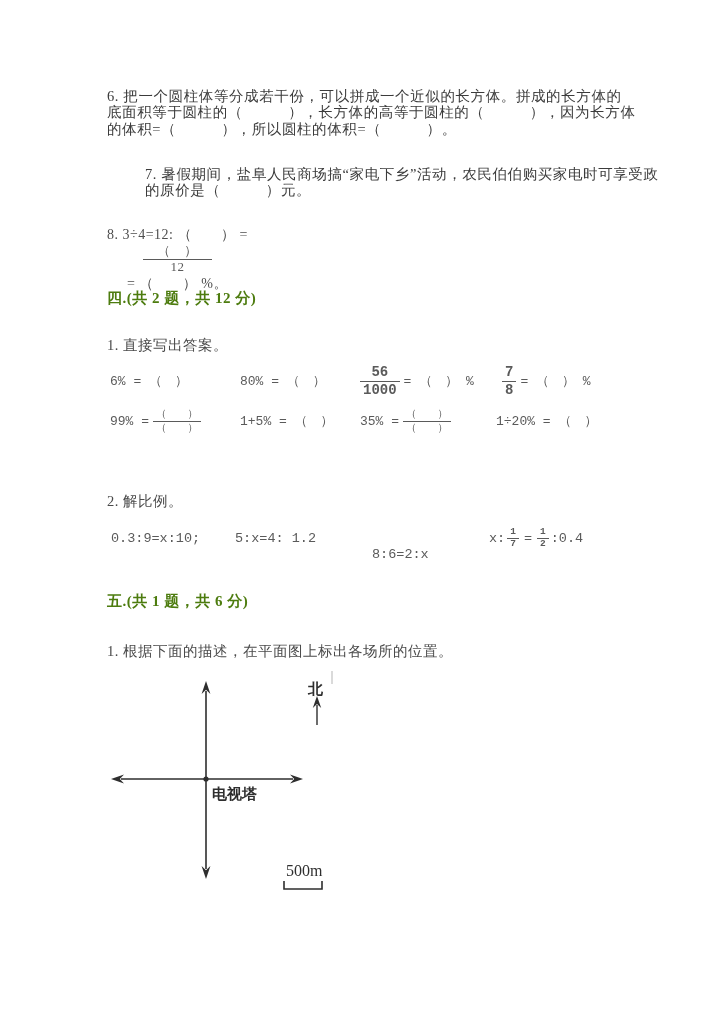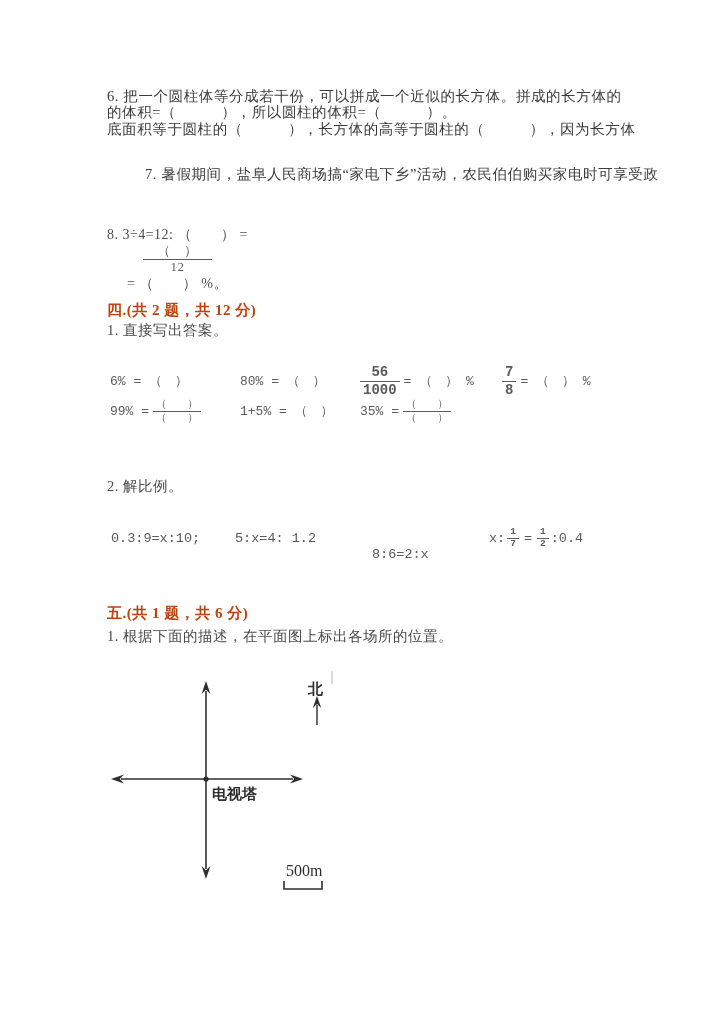--- a/index.html
+++ b/index.html
@@ -5,22 +5,22 @@
   html,body { margin:0; padding:0; }
   body {
     width:720px; height:1018px; position:relative; overflow:hidden;
     background:#ffffff;
     font-family:"Liberation Serif","DejaVu Serif",serif;
     color:#3b3b3b;
   }
   .abs { position:absolute; }
   .cn { font-size:14.5px; line-height:16.3px; letter-spacing:0.6px; }
   .cn-line { display:block; white-space:nowrap; }
-  .sec-header { font-weight:bold; font-size:15px; color:#c2410c; letter-spacing:0.5px;margin-top:12px; }
-  .item-label { font-size:14.5px; color:#4a4a4a; letter-spacing:0.5px; }
+  .sec-header { font-weight:bold; font-size:15px; color:#4d7c0f; letter-spacing:0.5px; }
+  .item-label { font-size:14.5px; color:#4a4a4a; letter-spacing:0.5px;margin-top:15px; }
 
   .math { font-family:"Liberation Mono","DejaVu Sans Mono",monospace; color:#5a5a5a; }
   .mrow { left:0; width:720px; }
   .mcell { position:absolute; top:0; height:100%; display:flex; align-items:center; white-space:nowrap; }
   .m13 { font-size:13px; }
   .m14 { font-size:13.5px; }
 
   
   .fr { display:inline-block; vertical-align:middle; text-align:center; line-height:1.15; margin:0 4px; }
   .fr .n { display:block; border-bottom:1.2px solid #5a5a5a; padding:0 3px; }
@@ -33,26 +33,27 @@
 
   .q8row { display:flex; align-items:center; font-size:14px; color:#4e4e4e; letter-spacing:0.5px;flex-direction:column; }
 
   svg text { font-family:"Liberation Serif","DejaVu Serif",serif; }
 </style>
 </head>
 <body>
 
 <div class="abs cn" style="left:107px; top:88px; width:540px;">
   <span class="cn-line">6. 把一个圆柱体等分成若干份，可以拼成一个近似的长方体。拼成的长方体的</span>
+  <span class="cn-line">底面积等于圆柱的（　　　），长方体的高等于圆柱的（　　　），因为长方体</span>
   <span class="cn-line">的体积=（　　　），所以圆柱的体积=（　　　）。</span>
-  <span class="cn-line">底面积等于圆柱的（　　　），长方体的高等于圆柱的（　　　），因为长方体</span>
 </div>
 
 <div class="abs cn" style="left:107px; top:166px; width:540px;margin-left:38px;">
   <span class="cn-line">7. 暑假期间，盐阜人民商场搞“家电下乡”活动，农民伯伯购买家电时可享受政</span>
+  <span class="cn-line">的原价是（　　　）元。</span>
 </div>
 
 <div class="abs q8row" style="left:107px; top:226px; height:34px;">
   <span>8. 3÷4=12: （　　） =</span>
   <span class="fr fr-q8" style="margin:0 10px;">
     <span class="n">（　）</span>
     <span class="d">12</span>
   </span>
   <span>= （　　） %。</span>
 </div>
@@ -72,36 +73,37 @@
   </span>
   <span class="mcell" style="left:498px;">
     <span class="fr fr-sm">
       <span class="n">7</span>
       <span class="d">8</span>
     </span>
     <span>= （　） %</span>
   </span>
 </div>
 
-<div class="abs mrow math m13" style="top:392px; height:38px;">
+<div class="abs mrow math m13" style="top:402px; height:38px;">
   <span class="mcell" style="left:110px;">
     <span>99% =</span>
     <span class="fr fr-par">
       <span class="n">（　　）</span>
       <span class="d">（　　）</span>
     </span>
   </span>
   <span class="mcell" style="left:240px;">1+5% = （　）</span>
   <span class="mcell" style="left:360px;">
     <span>35% =</span>
     <span class="fr fr-par">
       <span class="n">（　　）</span>
       <span class="d">（　　）</span>
     </span>
   </span>
+  <span class="mcell" style="left:496px;">1÷20% = （　）</span>
 </div>
 
 <div class="abs item-label" style="left:107px; top:477px;">2. 解比例。</div>
 
 <div class="abs mrow math m14" style="top:523px; height:30px;">
   <span class="mcell" style="left:111px;">0.3:9=x:10;</span>
   <span class="mcell" style="left:235px;">5:x=4: 1.2</span>
   <span class="mcell" style="left:372px;margin-top:16px;">8:6=2:x</span>
   <span class="mcell" style="left:489px;">
     <span>x:</span>

